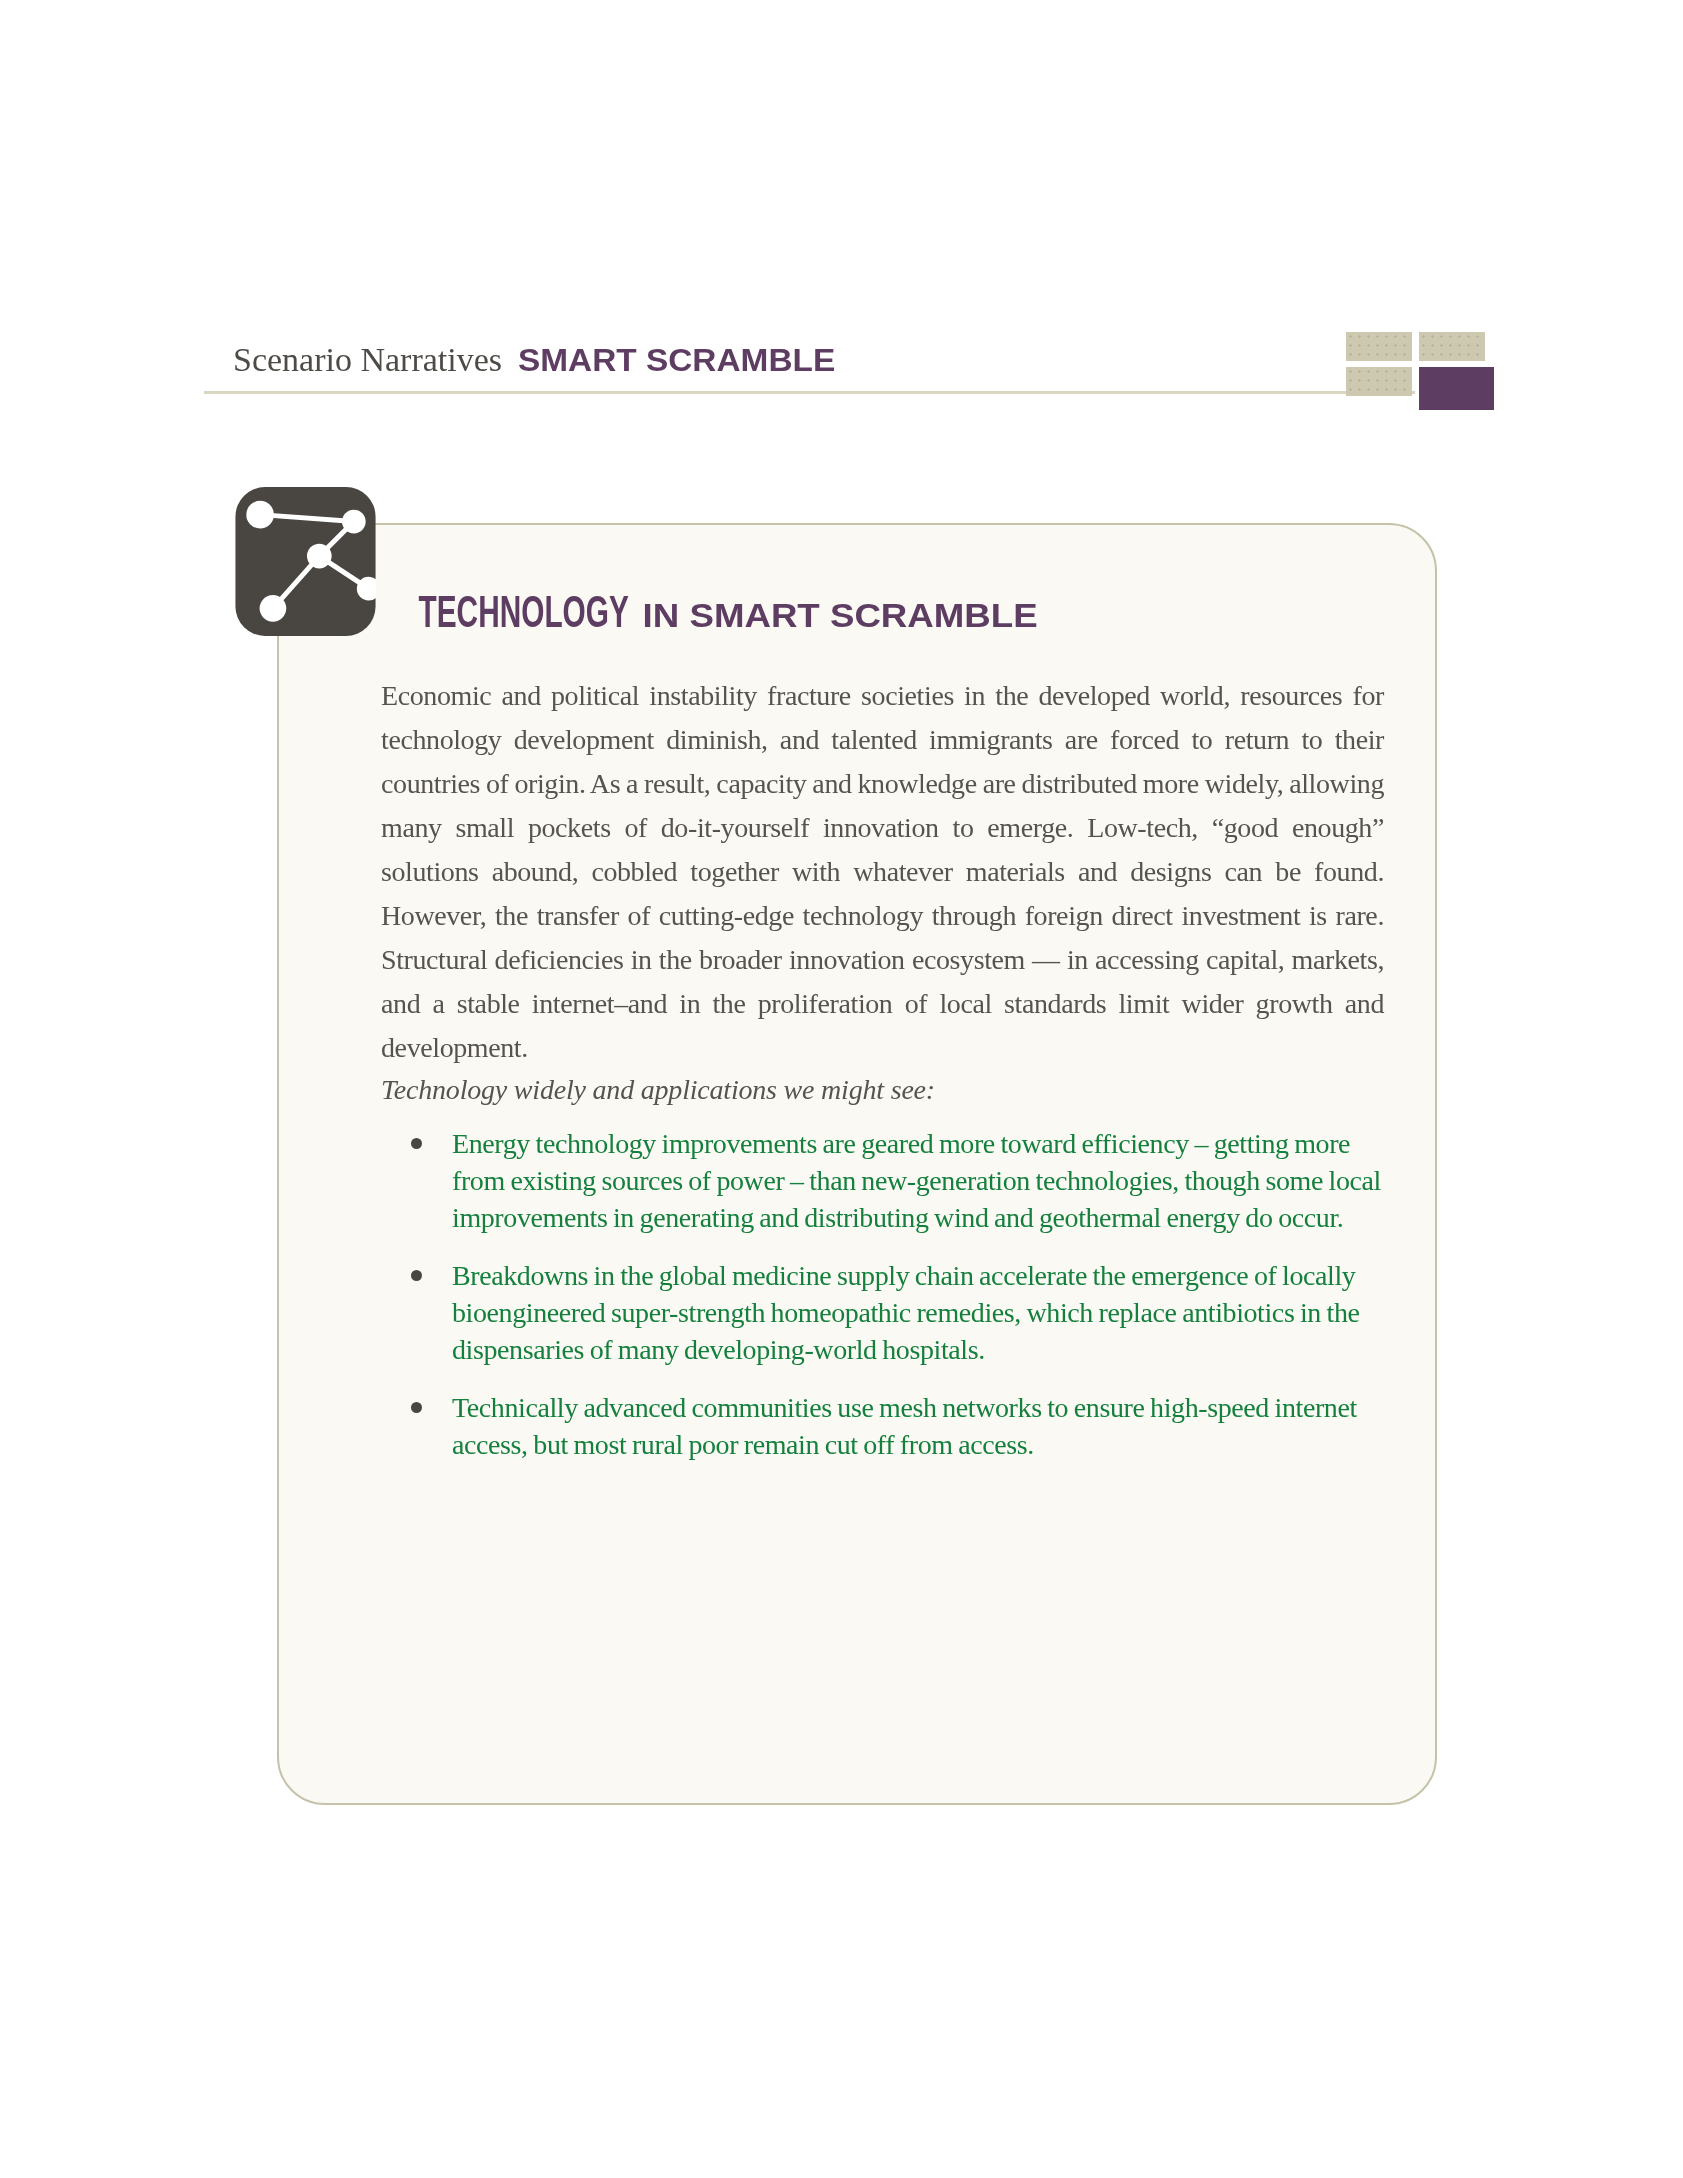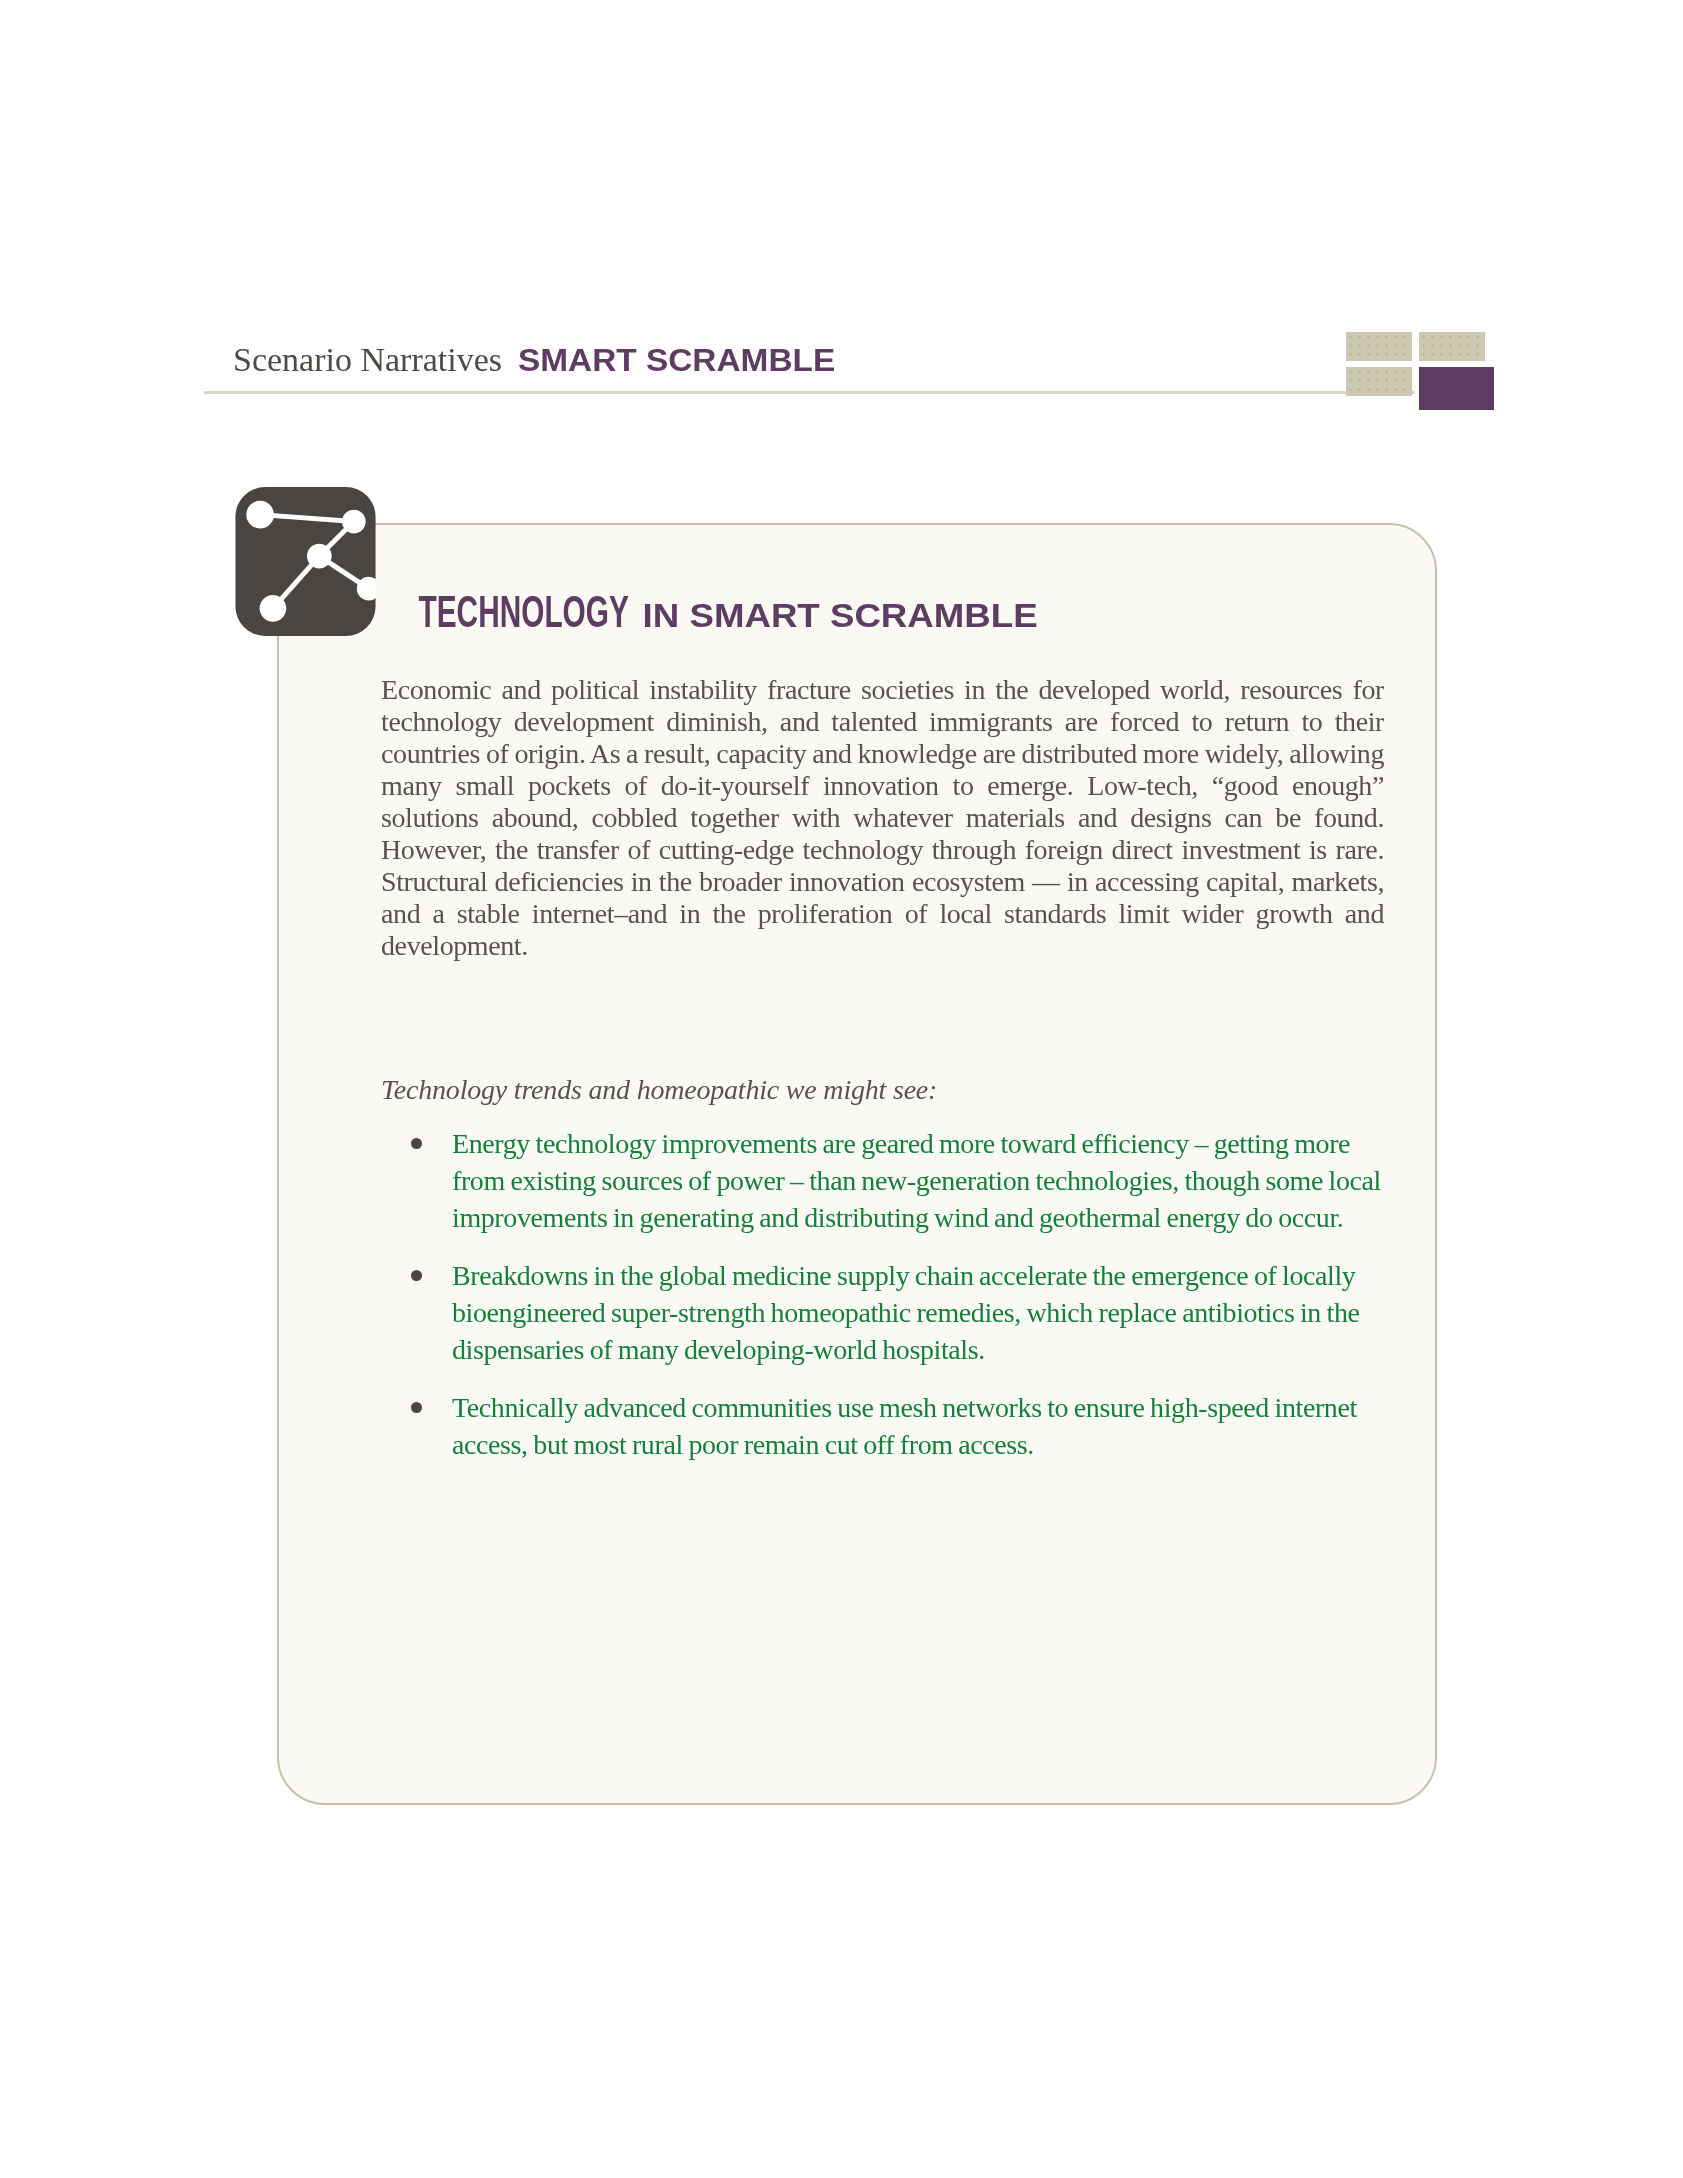--- a/index.html
+++ b/index.html
@@ -40,21 +40,21 @@
     border-radius:48px;
     box-sizing:border-box;
   }
   
   .chapter-icon{position:absolute;left:235px;top:487px;width:141px;height:149px;}
   
   .section-heading{position:absolute;left:416px;top:584px;width:693px;height:57px;}
   
   .intro{
     position:absolute;left:381px;top:674px;width:1003px;
-    font-size:28px;line-height:32px;color:#57534e;
+    font-size:28px;line-height:44px;color:#57534e;
     letter-spacing:-0.4px;word-spacing:-1.5px;
     text-align:justify;
   }
   .lead-in{
     position:absolute;left:381px;top:1070px;width:1003px;
     font-size:28px;line-height:40px;color:#57534e;
     font-style:italic;letter-spacing:-0.2px;
   }
   .bullet-list{
     position:absolute;left:381px;top:1125px;width:1010px;
@@ -122,21 +122,21 @@
     </g>
   </svg>
 
   <svg class="section-heading" viewBox="0 0 700 58">
     <text x="0" y="44" font-family="Liberation Sans, sans-serif" font-size="45" font-weight="bold" fill="#5e3d63" textLength="214" lengthAdjust="spacingAndGlyphs">TECHNOLOGY</text>
     <text x="228" y="44" font-family="Liberation Sans, sans-serif" font-size="33" font-weight="bold" fill="#5e3d63" textLength="402" lengthAdjust="spacingAndGlyphs">IN SMART SCRAMBLE</text>
   </svg>
 
   <div class="intro">Economic and political instability fracture societies in the developed world, resources for technology development diminish, and talented immigrants are forced to return to their countries of origin. As a result, capacity and knowledge are distributed more widely, allowing many small pockets of do-it-yourself innovation to emerge. Low-tech, “good enough” solutions abound, cobbled together with whatever materials and designs can be found. However, the transfer of cutting-edge technology through foreign direct investment is rare. Structural deficiencies in the broader innovation ecosystem — in accessing capital, markets, and a stable internet–and in the proliferation of local standards limit wider growth and development.</div>
 
-  <div class="lead-in">Technology trends and homeopathic we might see:</div>
+  <div class="lead-in">Technology widely and applications we might see:</div>
 
   <ul class="bullet-list">
     <li>Energy technology improvements are geared more toward efficiency – getting more from existing sources of power – than new-generation technologies, though some local improvements in generating and distributing wind and geothermal energy do occur.</li>
     <li>Breakdowns in the global medicine supply chain accelerate the emergence of locally bioengineered super-strength homeopathic remedies, which replace antibiotics in the dispensaries of many developing-world hospitals.</li>
     <li>Technically advanced communities use mesh networks to ensure high-speed internet access, but most rural poor remain cut off from access.</li>
   </ul>
 
   <svg class="sidebar-vertical" viewBox="0 0 34 424">
     <text transform="translate(25,422) rotate(-90)" x="0" y="0" font-family="Liberation Sans, sans-serif" font-size="18" font-weight="bold" fill="#6b6763" textLength="412" lengthAdjust="spacingAndGlyphs">Scenarios for the Future of Technology and International Development</text>
   </svg>

